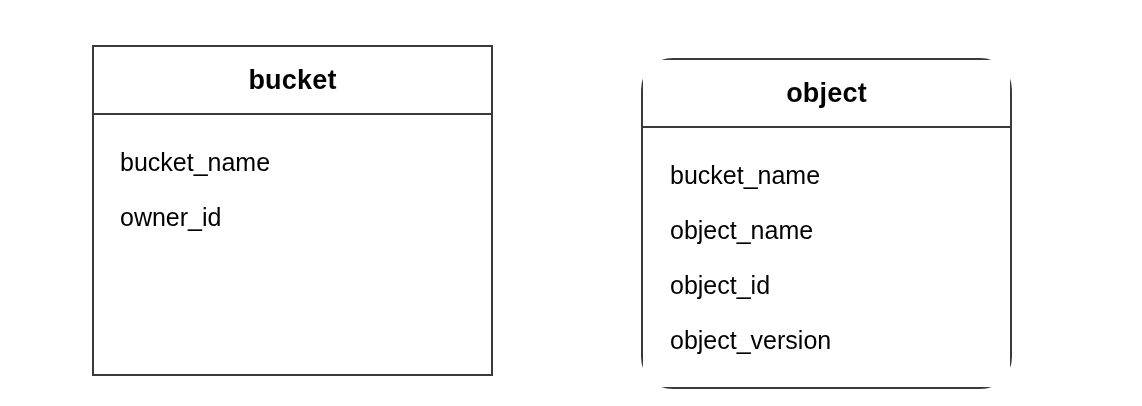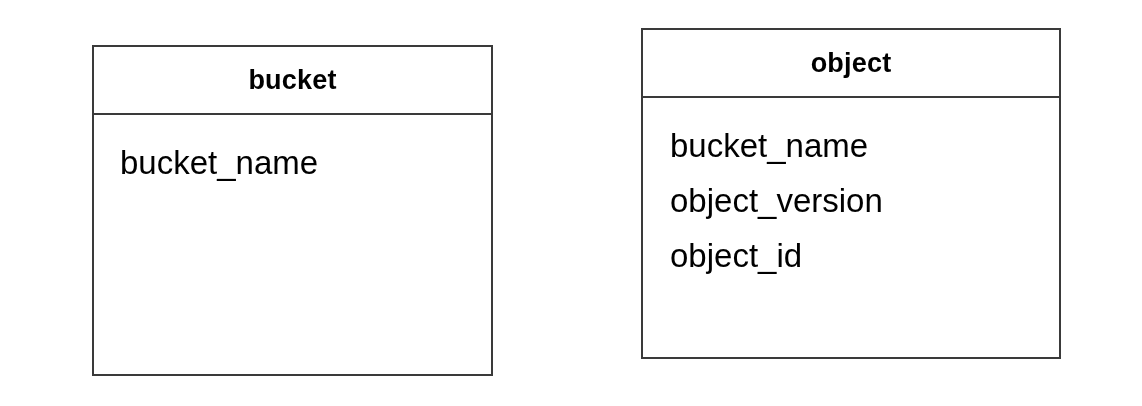--- a/index.html
+++ b/index.html
@@ -53,63 +53,66 @@
   }
 
   .entity-body {
     box-sizing: border-box;
     flex: 1 1 auto;
     padding: 20px 0 0 26px;
     background: #ffffff;
   }
 
   .attribute-row {
-    font-size: 33px;
+    font-size: 25px;
     font-weight: normal;
     line-height: 55px;
     height: 55px;
     color: #000000;
     white-space: nowrap;
   }
 
   
   #entity-bucket {
     left: 92px;
     top: 45px;
     width: 401px;
     height: 331px;
   }
   #entity-object {
     left: 641px;
-    top: 28px;
-    width: 420px;
+    top: 58px;
+    width: 371px;
     height: 331px;
+    border-radius: 32px;
   }
   #entity-object .entity-body {
     padding-left: 27px;
   }
 </style>
 </head>
 <body>
 
 <div id="diagram-canvas">
 
   <div class="entity-table" id="entity-bucket">
     <div class="entity-header">
       <span class="entity-title">bucket</span>
     </div>
     <div class="entity-body">
       <div class="attribute-row">bucket_name</div>
+      <div class="attribute-row">owner_id</div>
     </div>
   </div>
 
   <div class="entity-table" id="entity-object">
     <div class="entity-header">
       <span class="entity-title">object</span>
     </div>
     <div class="entity-body">
       <div class="attribute-row">bucket_name</div>
+      <div class="attribute-row">object_name</div>
+      <div class="attribute-row">object_id</div>
       <div class="attribute-row">object_version</div>
-      <div class="attribute-row">object_id</div>
     </div>
   </div>
 
 </div>
 
 </body></html>

